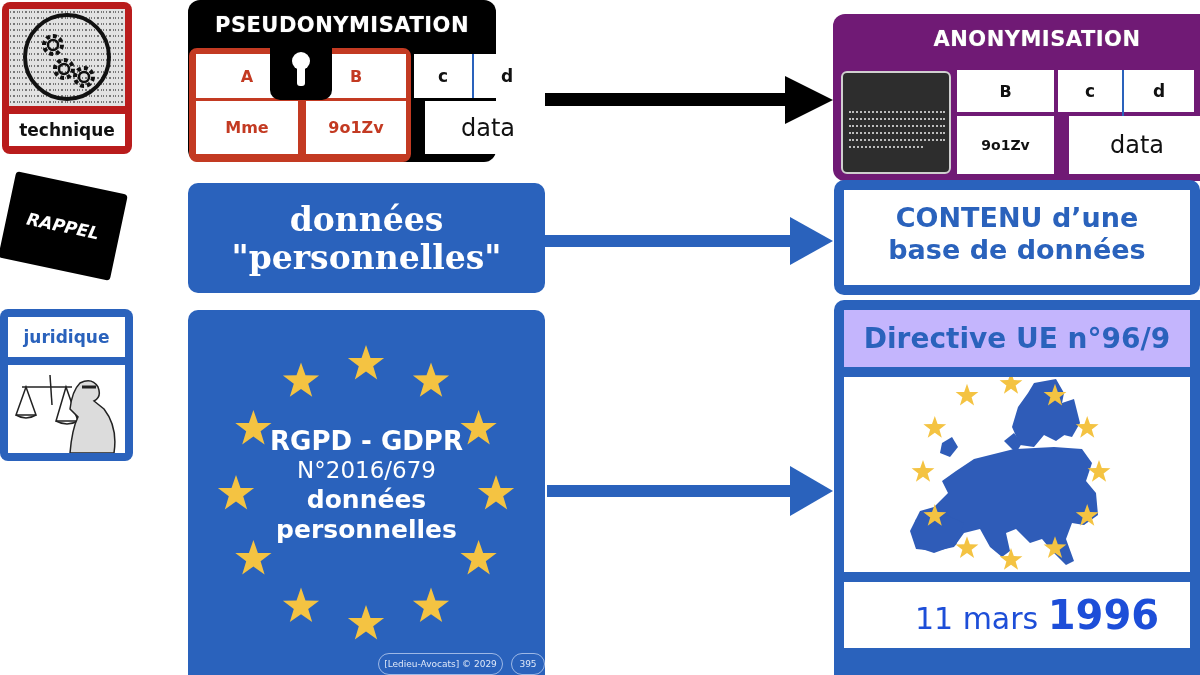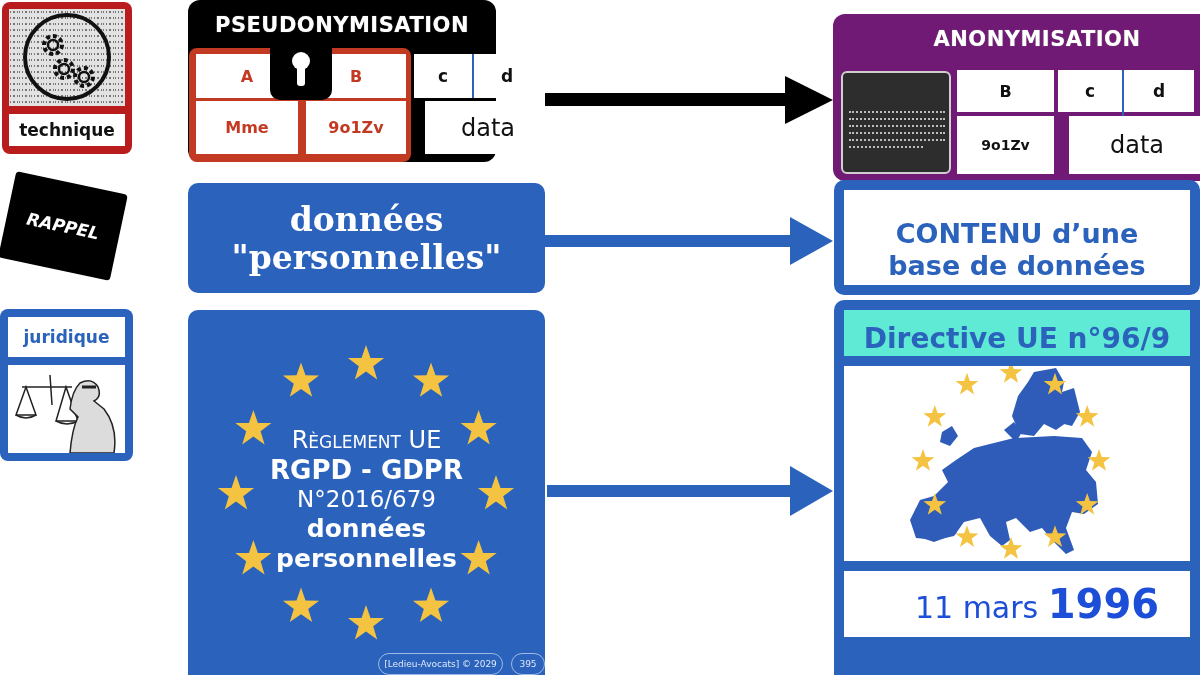--- a/index.html
+++ b/index.html
@@ -38,23 +38,23 @@
   .anon .redact { position: absolute; left: 8px; top: 57px; width: 110px; height: 103px; background: #2d2d2d;
                   border: 2px solid #cfcfcf; border-radius: 6px; overflow: hidden; }
   .anon .redact .dots { position: absolute; left: 6px; height: 0; border-top: 2px dotted #bdbdbd; }
 
   
   .blue { background: #2a62bc; border-radius: 10px; }
   .donnees { left: 188px; top: 183px; width: 357px; height: 110px; color: #fff; font-family: "DejaVu Serif", serif;
              font-weight: bold; font-size: 33px; line-height: 38px; text-align: center; padding-top: 18px; }
   .contenu { left: 834px; top: 180px; width: 366px; height: 115px; padding: 10px; }
   .inner { background: #fff; width: 100%; height: 100%; color: #2a62bc; font-weight: bold; text-align: center; }
-  .contenu .inner { font-size: 27px; line-height: 32px; padding-top: 28px; }
+  .contenu .inner { font-size: 27px; line-height: 32px; padding-top: 12px; }
   .directive { left: 834px; top: 300px; width: 366px; height: 375px; padding: 10px; border-radius: 10px 0 0 0; }
-  .directive .head { background: #5eead4; height: 46px; color: #2a62bc; font-weight: bold; font-size: 28px; text-align: center; line-height: 57px; }
+  .directive .head { background: #c4b5fd; height: 57px; color: #2a62bc; font-weight: bold; font-size: 28px; text-align: center; line-height: 57px; }
   .directive .map { background: #fff; height: 195px; margin-top: 10px; position: relative; overflow: hidden; }
   .directive .date { background: #fff; height: 66px; margin-top: 10px; color: #1d4ed8; text-align: center; line-height: 66px; font-size: 30px; padding-left: 40px; }
   .directive .date b { font-size: 40px; font-weight: bold; }
   .rgpd { left: 188px; top: 310px; width: 357px; height: 365px; border-radius: 10px 10px 0 0; }
   .rgpd-text { position: absolute; left: 0; top: 116px; width: 100%; text-align: center; color: #fff; }
   .rgpd-text .l1 { font-size: 24px; line-height: 29px; font-variant: small-caps; }
   .rgpd-text .l2 { font-size: 26px; line-height: 30px; font-weight: bold; }
   .rgpd-text .l3 { font-size: 23px; line-height: 29px; }
   .rgpd-text .l4 { font-size: 25px; line-height: 30px; font-weight: bold; }
   .footer-pill { position: absolute; border: 1.5px solid #9db8e6; border-radius: 12px; color: #dfe8f8; font-size: 9px;
@@ -178,21 +178,20 @@
       <polygon points="290.6,230.0 295.1,242.9 308.7,243.1 297.8,251.3 301.8,264.4 290.6,256.6 279.4,264.4 283.4,251.3 272.5,243.1 286.1,242.9" fill="#f4c342"></polygon>
       <polygon points="243.0,277.6 247.5,290.4 261.1,290.7 250.2,298.9 254.2,312.0 243.0,304.2 231.8,312.0 235.8,298.9 224.9,290.7 238.5,290.4" fill="#f4c342"></polygon>
       <polygon points="178.0,295.0 182.5,307.9 196.1,308.1 185.2,316.3 189.2,329.4 178.0,321.6 166.8,329.4 170.8,316.3 159.9,308.1 173.5,307.9" fill="#f4c342"></polygon>
       <polygon points="113.0,277.6 117.5,290.4 131.1,290.7 120.2,298.9 124.2,312.0 113.0,304.2 101.8,312.0 105.8,298.9 94.9,290.7 108.5,290.4" fill="#f4c342"></polygon>
       <polygon points="65.4,230.0 69.9,242.9 83.5,243.1 72.6,251.3 76.6,264.4 65.4,256.6 54.2,264.4 58.2,251.3 47.3,243.1 60.9,242.9" fill="#f4c342"></polygon>
       <polygon points="48.0,165.0 52.5,177.9 66.1,178.1 55.2,186.3 59.2,199.4 48.0,191.6 36.8,199.4 40.8,186.3 29.9,178.1 43.5,177.9" fill="#f4c342"></polygon>
       <polygon points="65.4,100.0 69.9,112.9 83.5,113.1 72.6,121.3 76.6,134.4 65.4,126.6 54.2,134.4 58.2,121.3 47.3,113.1 60.9,112.9" fill="#f4c342"></polygon>
       <polygon points="113.0,52.4 117.5,65.3 131.1,65.5 120.2,73.8 124.2,86.8 113.0,79.0 101.8,86.8 105.8,73.8 94.9,65.5 108.5,65.3" fill="#f4c342"></polygon>
     </svg>
   <div class="rgpd-text">
-    <div class="l1">Règlement UE</div>
     <div class="l2">RGPD - GDPR</div>
     <div class="l3">N°2016/679</div>
     <div class="l4">données</div>
     <div class="l4">personnelles</div>
   </div>
   <div class="footer-pill" style="left:190px;top:343px;width:125px;height:22px;">[Ledieu-Avocats] © 2029</div>
   <div class="footer-pill" style="left:323px;top:343px;width:34px;height:22px;">395</div>
 </div>
 
 <svg class="abs" style="left:545px;top:460px;" width="290" height="60">

